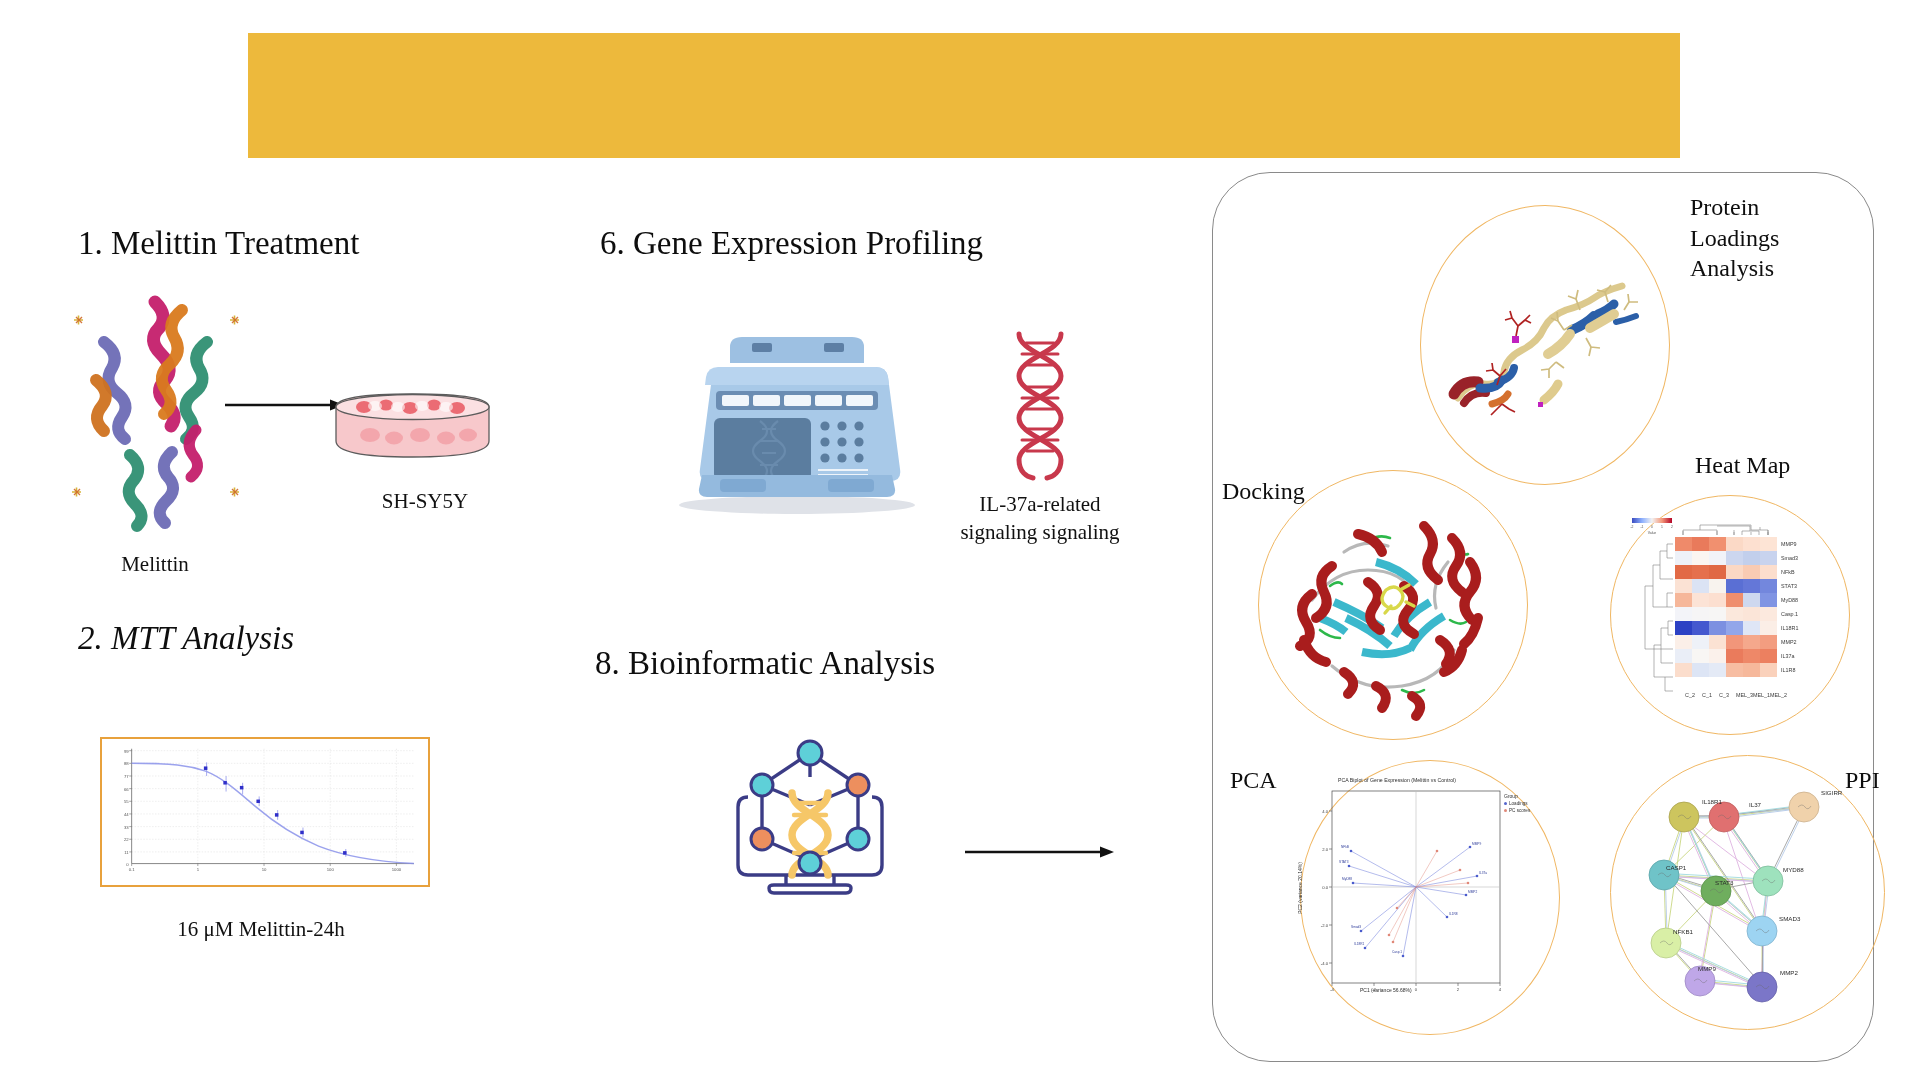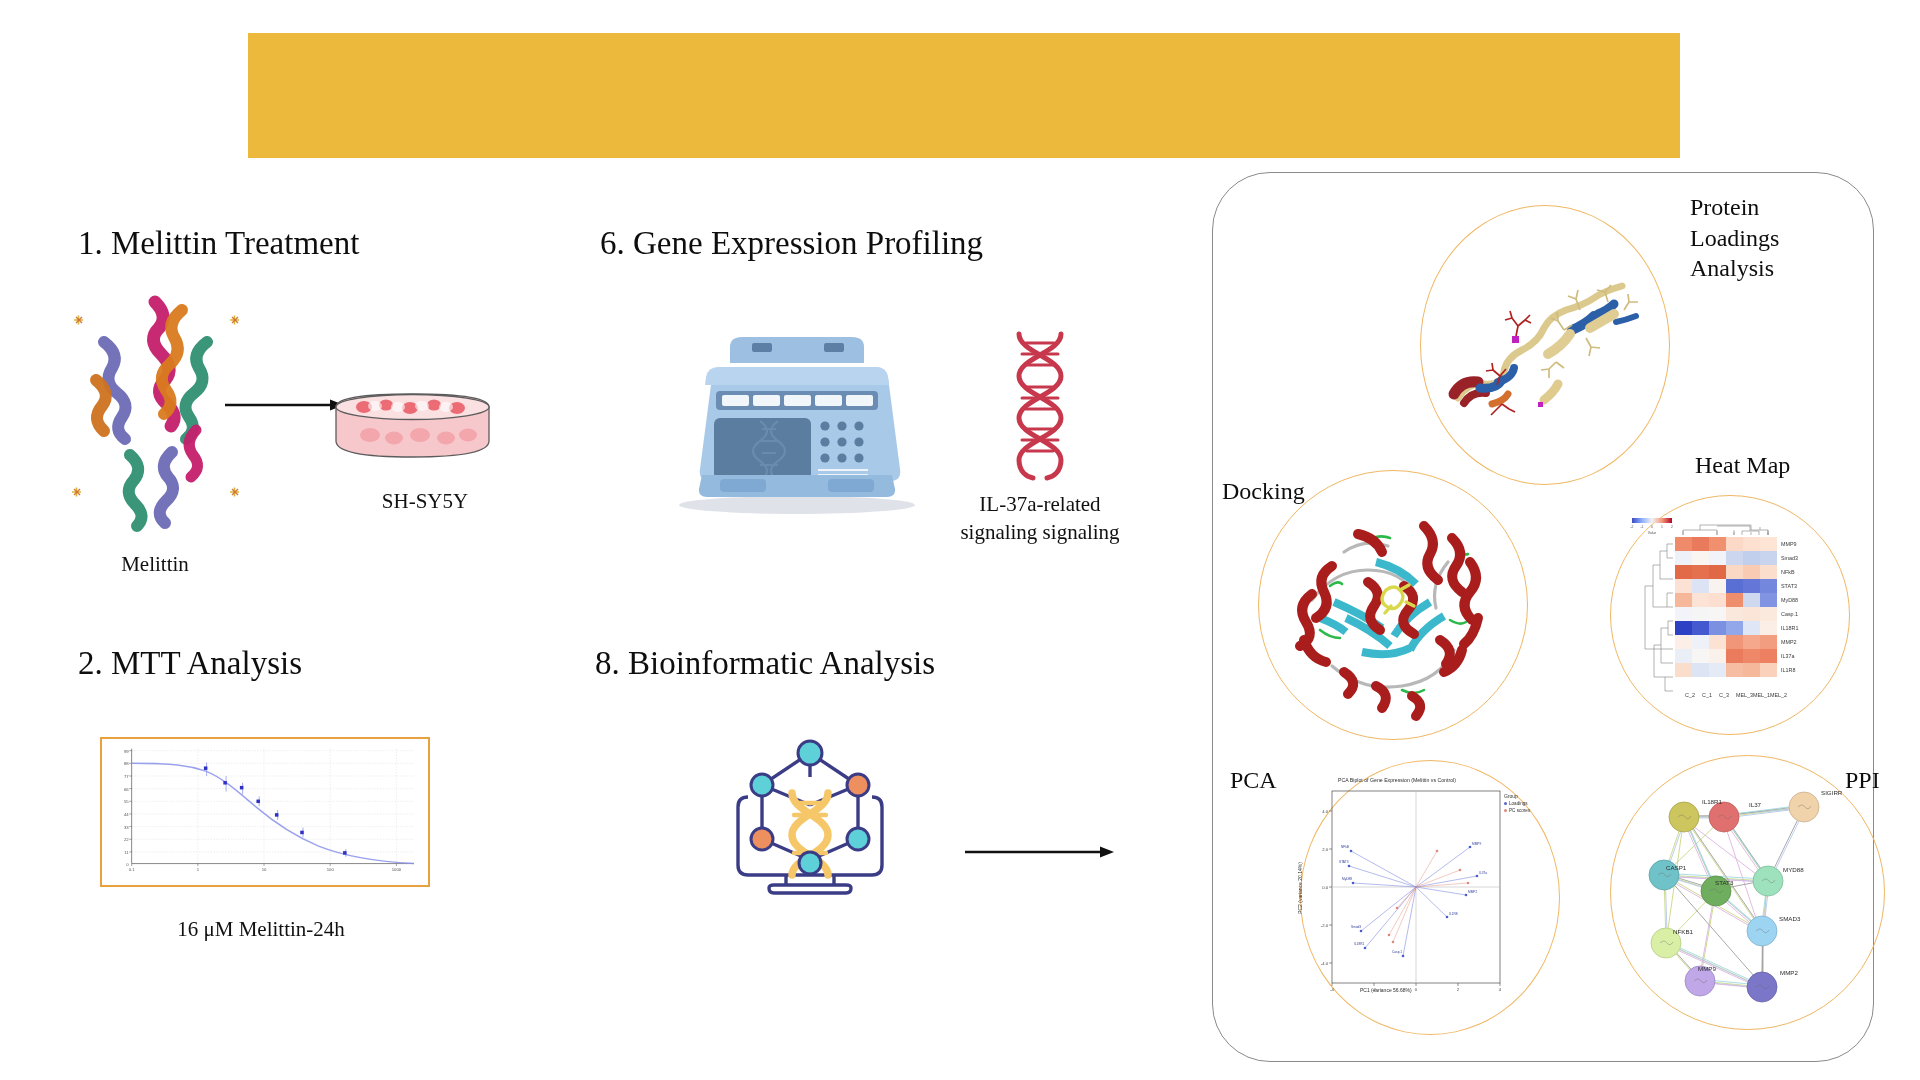--- a/index.html
+++ b/index.html
@@ -32,21 +32,21 @@
   }
 
   
   .section-heading {
     font-size: 33px;
     font-family: "Liberation Serif", serif;
     color: #0e0e0e;
     white-space: nowrap;
   }
   #h-melittin   { left: 78px;  top: 225px; }
-  #h-mtt        { left: 78px;  top: 645px; }
+  #h-mtt        { left: 78px;  top: 620px; font-style: italic; }
   #h-gene       { left: 600px; top: 225px; }
   #h-bioinfo    { left: 595px; top: 645px; }
 
   
   .caption {
     font-size: 21px;
     font-family: "Liberation Serif", serif;
     color: #111;
     text-align: center;
     line-height: 1.35;

